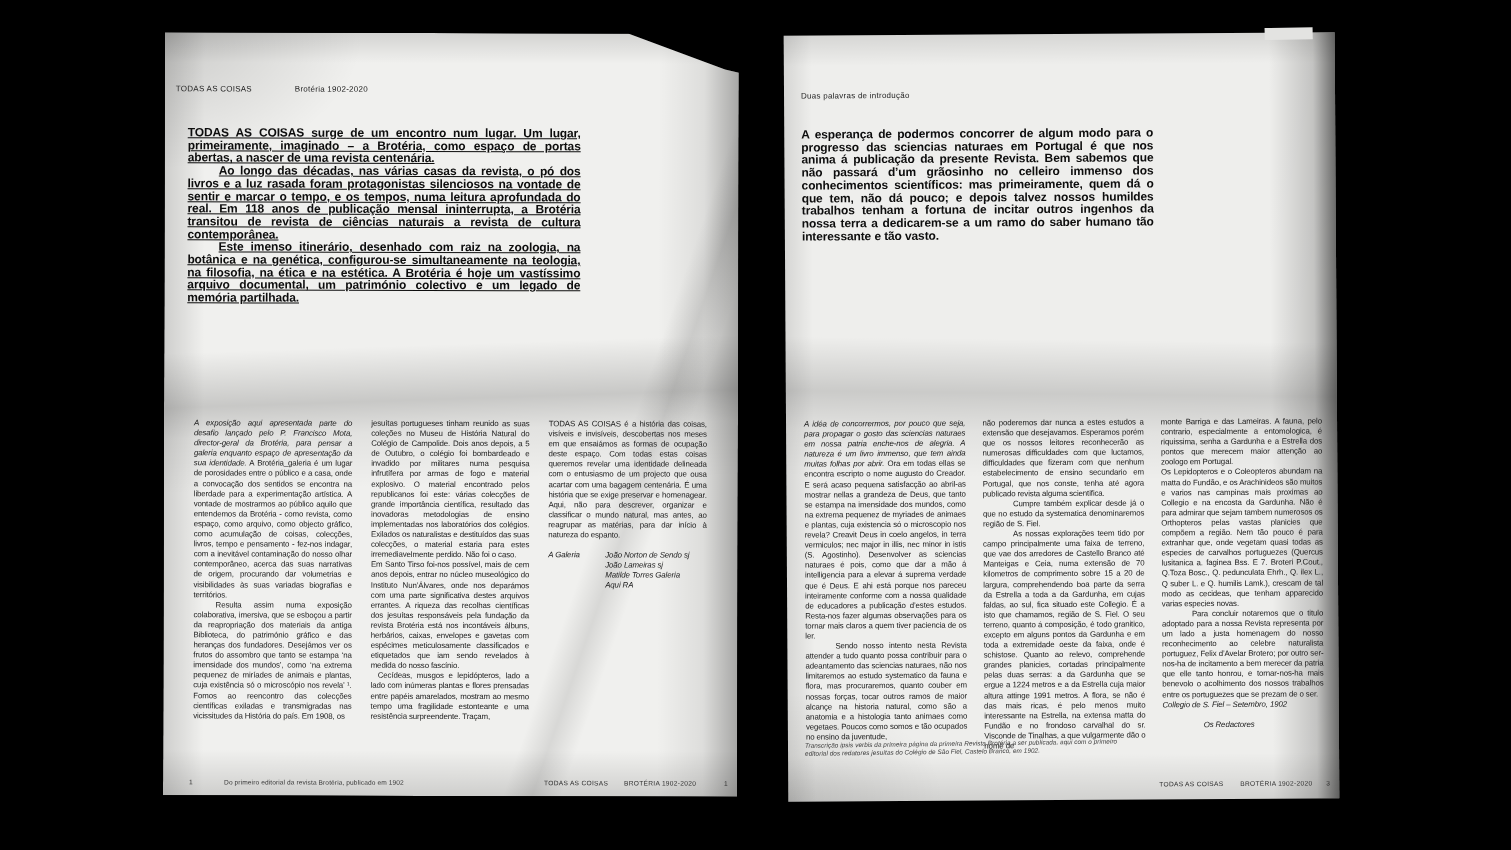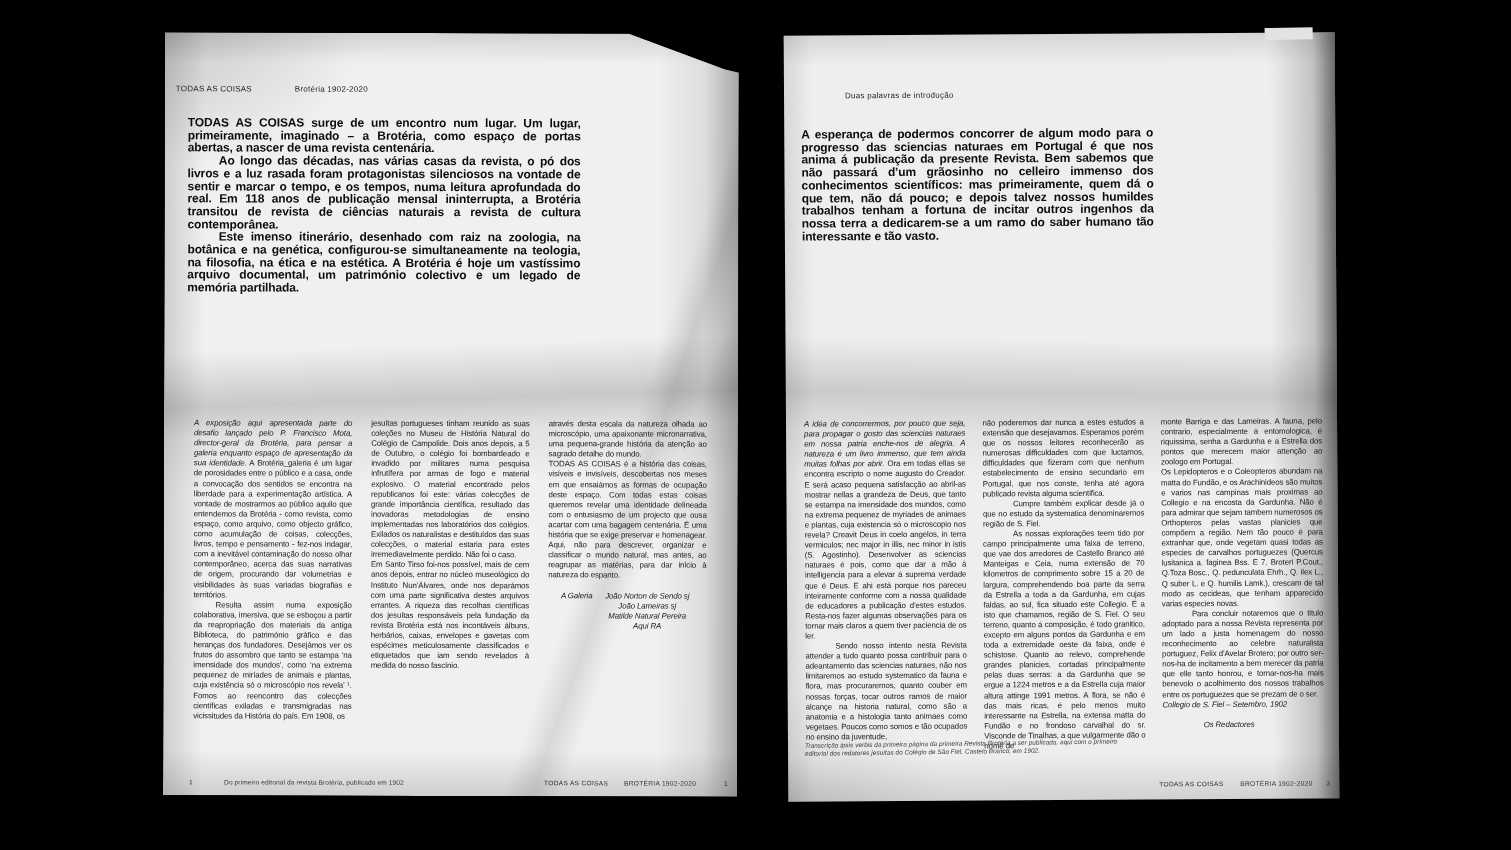--- a/index.html
+++ b/index.html
@@ -38,42 +38,42 @@
       linear-gradient(181deg, rgba(0,0,0,0) 40%, rgba(0,0,0,0.15) 47%, rgba(0,0,0,0.05) 52%, rgba(0,0,0,0) 58%),
       #eeeeec;
   }
   .corner-tab{
     position:absolute;right:22px;top:-5px;width:48px;height:12px;
     background:#e3e3e1;transform:rotate(-0.6deg);
   }
   
   .pg-header{position:absolute;font-size:8px;letter-spacing:.25px;color:#242424;white-space:nowrap;}
   .left-page .pg-header{left:11px;top:52px;}
-  .right-page .pg-header{left:17px;top:56px;margin-left:44px;}
+  .right-page .pg-header{left:17px;top:56px;}
   .pg-header .h-spacer{display:inline-block;width:22px;}
   .pg-header .h1w{display:inline-block;width:97px;}
 
   .intro{position:absolute;font-weight:700;text-align:justify;
     font-size:12px;line-height:12.7px;letter-spacing:-0.12px;color:#0d0d0d;}
-  .left-page .intro{left:23px;top:84px;width:393px;}
+  .left-page .intro{left:23px;top:94px;width:393px;text-decoration:underline;}
   .right-page .intro{left:17px;top:93px;width:352px;}
   .intro p{margin:0;}
   .intro p.p-ind{text-indent:2.6em;}
 
   .cols{position:absolute;display:flex;}
   .left-page .cols{left:30px;top:386px;right:31px;gap:19px;}
   .right-page .cols{left:18px;top:384px;right:15px;gap:17px;}
   .col{flex:1;text-align:justify;font-size:7.9px;line-height:10.1px;letter-spacing:-0.12px;color:#1b1b1b;hyphens:auto;}
   .col p{margin:0;}
   .it{font-style:italic;}
   .ind-sm{text-indent:.9em;}
   .ind-md{text-indent:2.8em;}
   .ind-lg{text-indent:3.8em;}
 
-  .sig-block{margin-top:10px;display:flex;font-style:italic;font-size:7.9px;line-height:10.1px;text-align:center;}
+  .sig-block{margin-top:10px;display:flex;font-style:italic;font-size:7.9px;line-height:10.1px;text-align:left;}
   .sig-label{width:57px;flex:none;}
   .signoff{margin-top:11px;font-style:italic;text-align:left;}
   .signoff-author{margin-top:10px !important;text-indent:5.2em;}
 
   .pg-footer{position:absolute;font-size:6.6px;letter-spacing:.3px;color:#2e2e2e;white-space:nowrap;}
   .left-page .pg-footer{left:0;right:0;bottom:8px;height:9px;}
   .right-page .pg-footer{left:0;right:0;bottom:10px;height:9px;}
   .pg-footer span{position:absolute;}
   .lf-num{left:26px;}
   .lf-note{left:61px;letter-spacing:.1px;color:#3a3a3a;}
@@ -105,30 +105,30 @@
   </div>
 
   <div class="cols">
     <div class="col">
       <p><span class="it ind-sm">A exposição aqui apresentada parte do desafio lançado pelo P. Francisco Mota, director-geral da Brotéria, para pensar a galeria enquanto espaço de apresentação da sua identidade.</span> <span>A Brotéria_galeria é um lugar de porosidades entre o público e a casa, onde a convocação dos sentidos se encontra na liberdade para a experimentação artística. A vontade de mostrarmos ao público aquilo que entendemos da Brotéria - como revista, como espaço, como arquivo, como objecto gráfico, como acumulação de coisas, colecções, livros, tempo e pensamento - fez-nos indagar, com a inevitável contaminação do nosso olhar contemporâneo, acerca das suas narrativas de origem, procurando dar volumetrias e visibilidades às suas variadas biografias e territórios.</span></p>
       <p class="ind-md">Resulta assim numa exposição colaborativa, imersiva, que se esboçou a partir da reapropriação dos materiais da antiga Biblioteca, do património gráfico e das heranças dos fundadores. Desejámos ver os frutos do assombro que tanto se estampa ‘na imensidade dos mundos’, como ‘na extrema pequenez de miríades de animais e plantas, cuja existência só o microscópio nos revela’ ¹. Fomos ao reencontro das colecções científicas exiladas e transmigradas nas vicissitudes da História do país. Em 1908, os</p>
     </div>
     <div class="col">
       <p>jesuítas portugueses tinham reunido as suas coleções no Museu de História Natural do Colégio de Campolide. Dois anos depois, a 5 de Outubro, o colégio foi bombardeado e invadido por militares numa pesquisa infrutífera por armas de fogo e material explosivo. O material encontrado pelos republicanos foi este: várias colecções de grande importância científica, resultado das inovadoras metodologias de ensino implementadas nos laboratórios dos colégios. Exilados os naturalistas e destituídos das suas colecções, o material estaria para estes irremediavelmente perdido. Não foi o caso.</p>
       <p>Em Santo Tirso foi-nos possível, mais de cem anos depois, entrar no núcleo museológico do Instituto Nun’Álvares, onde nos deparámos com uma parte significativa destes arquivos errantes. A riqueza das recolhas científicas dos jesuítas responsáveis pela fundação da revista Brotéria está nos incontáveis álbuns, herbários, caixas, envelopes e gavetas com espécimes meticulosamente classificados e etiquetados que iam sendo revelados à medida do nosso fascínio.</p>
+      <p class="ind-sm">Cecídeas, musgos e lepidópteros, lado a lado com inúmeras plantas e flores prensadas entre papéis amarelados, mostram ao mesmo tempo uma fragilidade estonteante e uma resistência surpreendente. Traçam,</p>
     </div>
     <div class="col">
-      <p>através desta escala da natureza olhada ao microscópio, uma apaixonante micronarrativa, uma pequena-grande história da atenção ao sagrado detalhe do mundo.</p>
       <p>TODAS AS COISAS é a história das coisas, visíveis e invisíveis, descobertas nos meses em que ensaiámos as formas de ocupação deste espaço. Com todas estas coisas queremos revelar uma identidade delineada com o entusiasmo de um projecto que ousa acartar com uma bagagem centenária. É uma história que se exige preservar e homenagear. Aqui, não para descrever, organizar e classificar o mundo natural, mas antes, ao reagrupar as matérias, para dar início à natureza do espanto.</p>
       <div class="sig-block">
         <span class="sig-label">A Galeria</span>
         <span>
           <span style="display:block">João Norton de Sendo sj</span>
           <span style="display:block">João Lameiras sj</span>
-          <span style="display:block">Matilde Natural Pereira</span>
+          <span style="display:block">Matilde Torres Galeria</span>
           <span style="display:block">Aqui RA</span>
         </span>
       </div>
     </div>
   </div>
 
   <div class="pg-footer">
     <span class="lf-num">1</span>
     <span class="lf-note">Do primeiro editorial da revista Brotéria, publicado em 1902</span>
     <span class="lf-title">TODAS AS COISAS</span>

